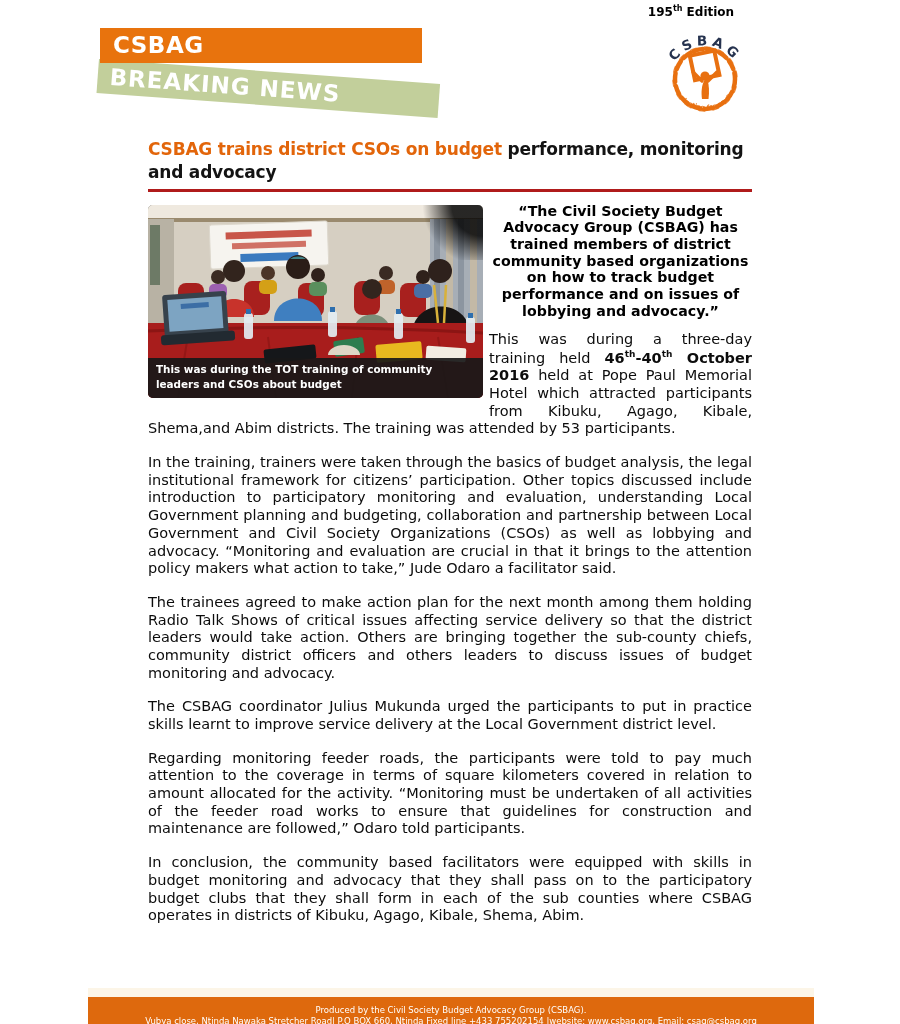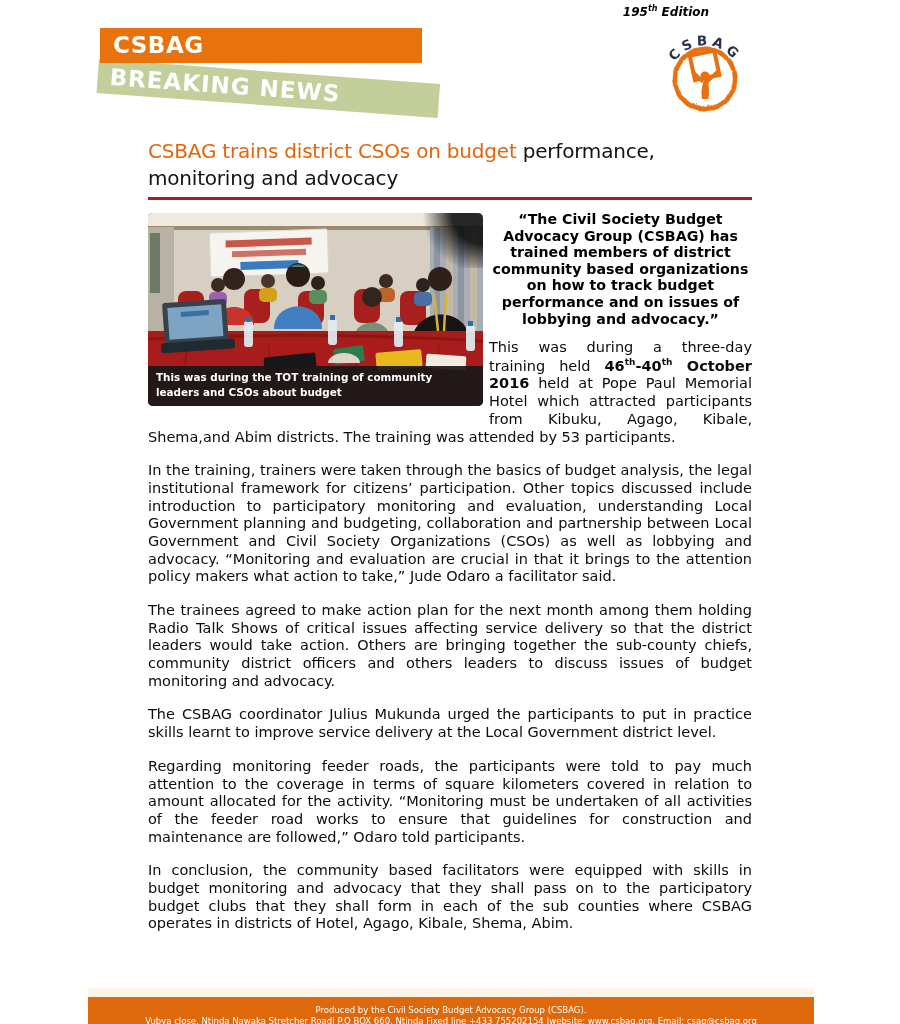--- a/index.html
+++ b/index.html
@@ -3,40 +3,40 @@
 <meta charset="utf-8">
 <style>
   html,body{margin:0;padding:0;}
   body{
     width:900px;height:1024px;position:relative;background:#ffffff;
     font-family:"DejaVu Sans","Liberation Sans",sans-serif;color:#111;
     overflow:hidden;
   }
   
   .edition{
-    position:absolute;top:4px;left:591px;width:150px;text-align:center;
-    font-size:12px;font-weight:bold;color:#000;font-style:italic;
+    position:absolute;top:4px;left:616px;width:150px;text-align:center;
+    font-size:12px;font-weight:bold;color:#000;
   }
   .edition sup{font-size:8px;}
   .brand-bar{
     position:absolute;left:100px;top:28px;width:322px;height:35px;
     background:#E8730D;z-index:3;color:#fff;font-weight:bold;
     font-size:23px;line-height:35px;padding-left:13px;box-sizing:border-box;
     letter-spacing:.5px;
   }
   .breaking-banner{
     position:absolute;left:99px;top:59px;width:342px;height:34px;
     background:#C2CF9B;z-index:2;transform:rotate(4.2deg);
     transform-origin:left top;color:#fff;font-weight:bold;font-size:23px;
     line-height:34px;padding-left:12px;box-sizing:border-box;letter-spacing:1px;
   }
   .logo-wrap{position:absolute;left:652px;top:22px;width:106px;height:100px;z-index:3;}
   
   .article{position:absolute;left:148px;top:138px;width:604px;}
-  .headline{font-size:20px;font-weight:normal;letter-spacing:-0.2px;line-height:1.35;}
+  .headline{font-size:17px;font-weight:bold;letter-spacing:-0.2px;line-height:1.35;}
   .headline .hl-orange{color:#E2650A;}
   .headline .hl-black{color:#131313;}
   .headline-rule{border:none;border-top:3px solid #B01B1B;margin:5px 0 11px 0;}
   
   .photo{
     float:left;width:335px;height:193px;margin:2px 6px 6px 0;
     position:relative;border-radius:5px;overflow:hidden;background:#000000;
   }
   .photo svg{display:block;}
   .photo .corner-shade{
@@ -218,21 +218,21 @@
   <div class="quote">“The Civil Society Budget Advocacy Group (CSBAG) has trained members of district community based organizations on how to track budget performance and on issues of lobbying and advocacy.”</div>
 
   <p class="para">
     <span>This was during a three-day training held </span><b><span>46</span><sup>th</sup><span>-40</span><sup>th</sup><span> October 2016</span></b><span> held at Pope Paul Memorial Hotel which attracted participants from Kibuku, Agago, Kibale, Shema,and Abim districts. The training was attended by 53 participants.</span>
   </p>
 
   <p class="para">In the training, trainers were taken through the basics of budget analysis, the legal institutional framework for citizens’ participation. Other topics discussed include introduction to participatory monitoring and evaluation, understanding Local Government planning and budgeting, collaboration and partnership between Local Government and Civil Society Organizations (CSOs) as well as lobbying and advocacy. “Monitoring and evaluation are crucial in that it brings to the attention policy makers what action to take,” Jude Odaro a facilitator said.</p>
   <p class="para">The trainees agreed to make action plan for the next month among them holding Radio Talk Shows of critical issues affecting service delivery so that the district leaders would take action. Others are bringing together the sub-county chiefs, community district officers and others leaders to discuss issues of budget monitoring and advocacy.</p>
   <p class="para">The CSBAG coordinator Julius Mukunda urged the participants to put in practice skills learnt to improve service delivery at the Local Government district level.</p>
   <p class="para">Regarding monitoring feeder roads, the participants were told to pay much attention to the coverage in terms of square kilometers covered in relation to amount allocated for the activity. “Monitoring must be undertaken of all activities of the feeder road works to ensure that guidelines for construction and maintenance are followed,” Odaro told participants.</p>
-  <p class="para">In conclusion, the community based facilitators were equipped with skills in budget monitoring and advocacy that they shall pass on to the participatory budget clubs that they shall form in each of the sub counties where CSBAG operates in  districts  of  Hotel,  Agago, Kibale, Shema, Abim.</p>
+  <p class="para">In conclusion, the community based facilitators were equipped with skills in budget monitoring and advocacy that they shall pass on to the participatory budget clubs that they shall form in each of the sub counties where CSBAG operates in  districts  of  Kibuku,  Agago, Kibale, Shema, Abim.</p>
 </div>
 
 <div class="footer">
   <div class="strip-top"></div>
   <div class="bar">
     <div>Produced by the Civil Society Budget Advocacy Group (CSBAG).</div>
     <div>Vubya close, Ntinda Nawaka Stretcher Road| P.O BOX 660, Ntinda Fixed line +433 755202154 |website: www.csbag.org, Email: csag@csbag.org</div>
   </div>
   <div class="strip-bottom"></div>
 </div>

